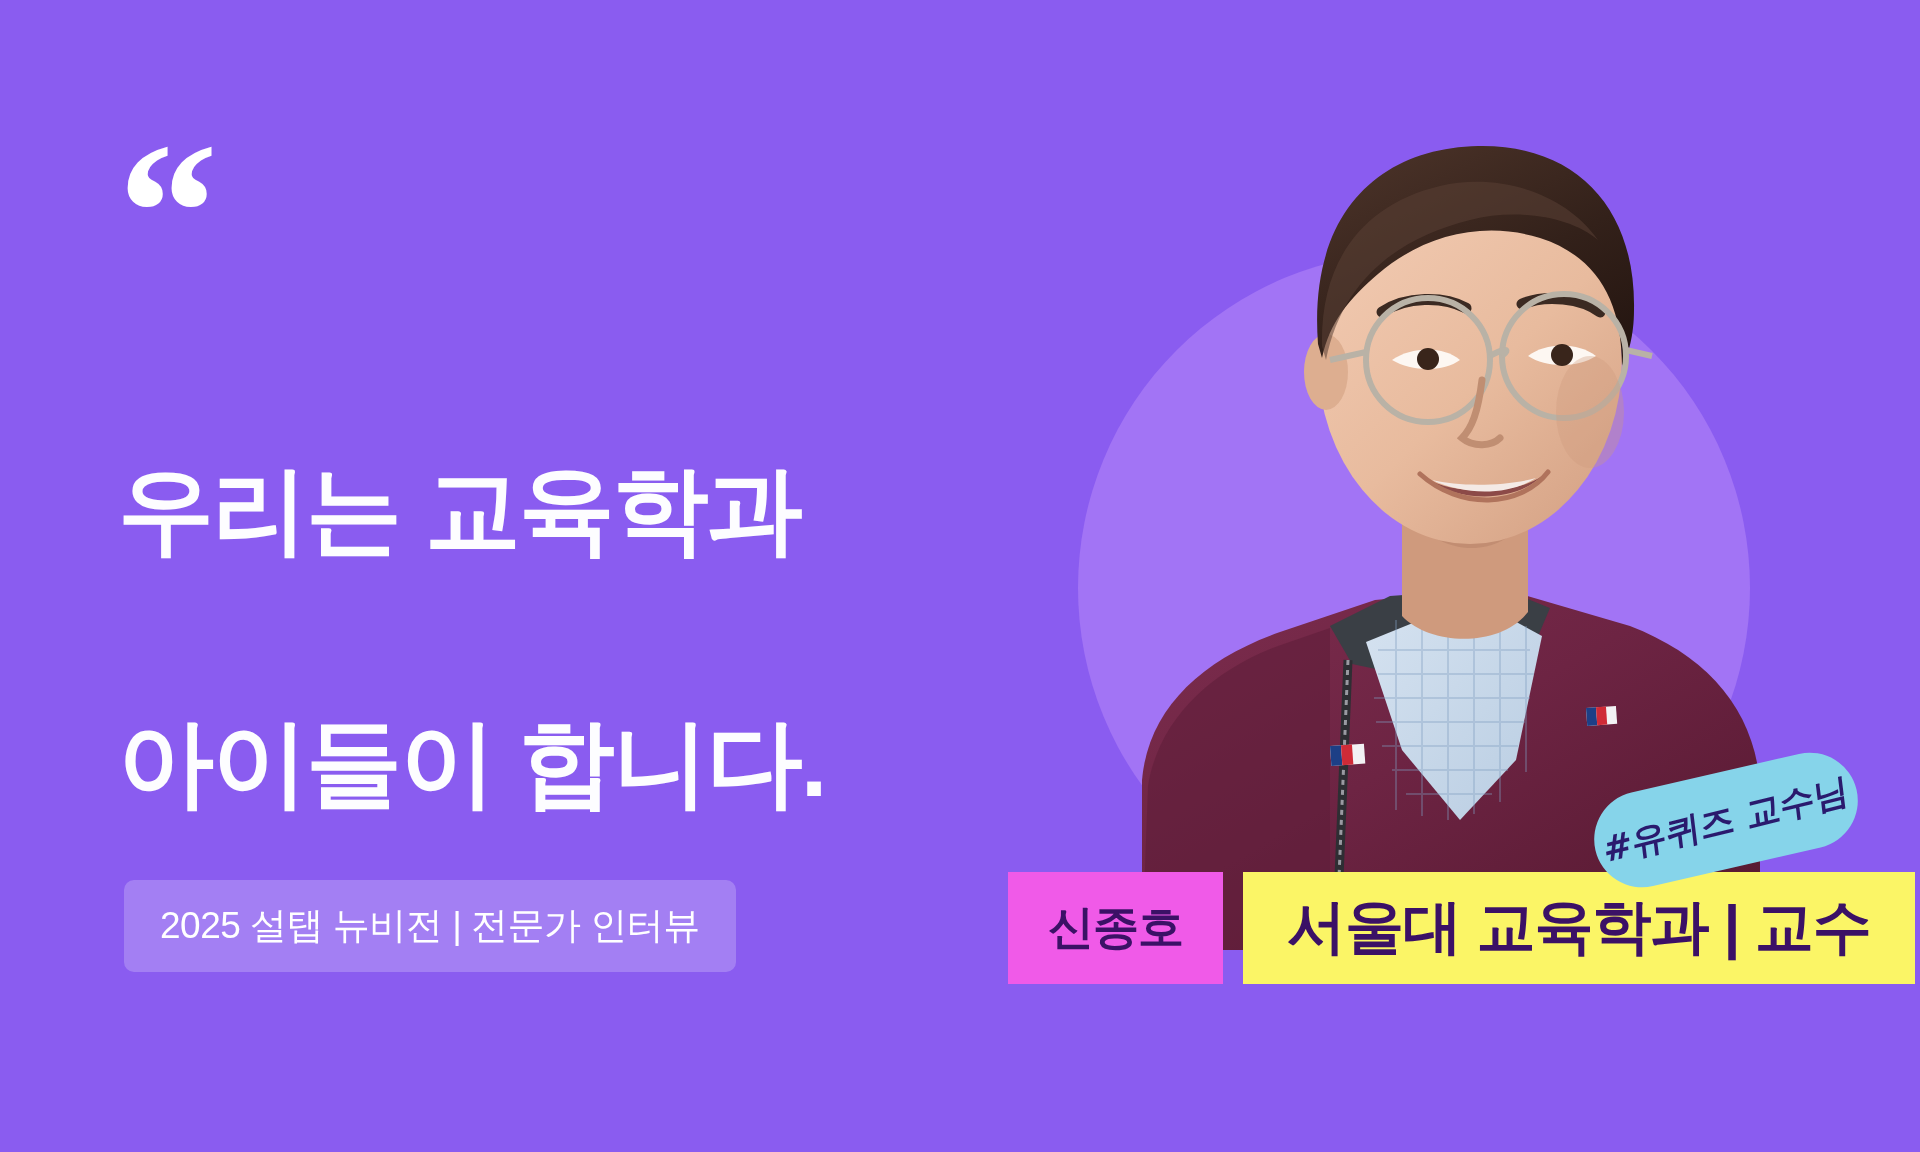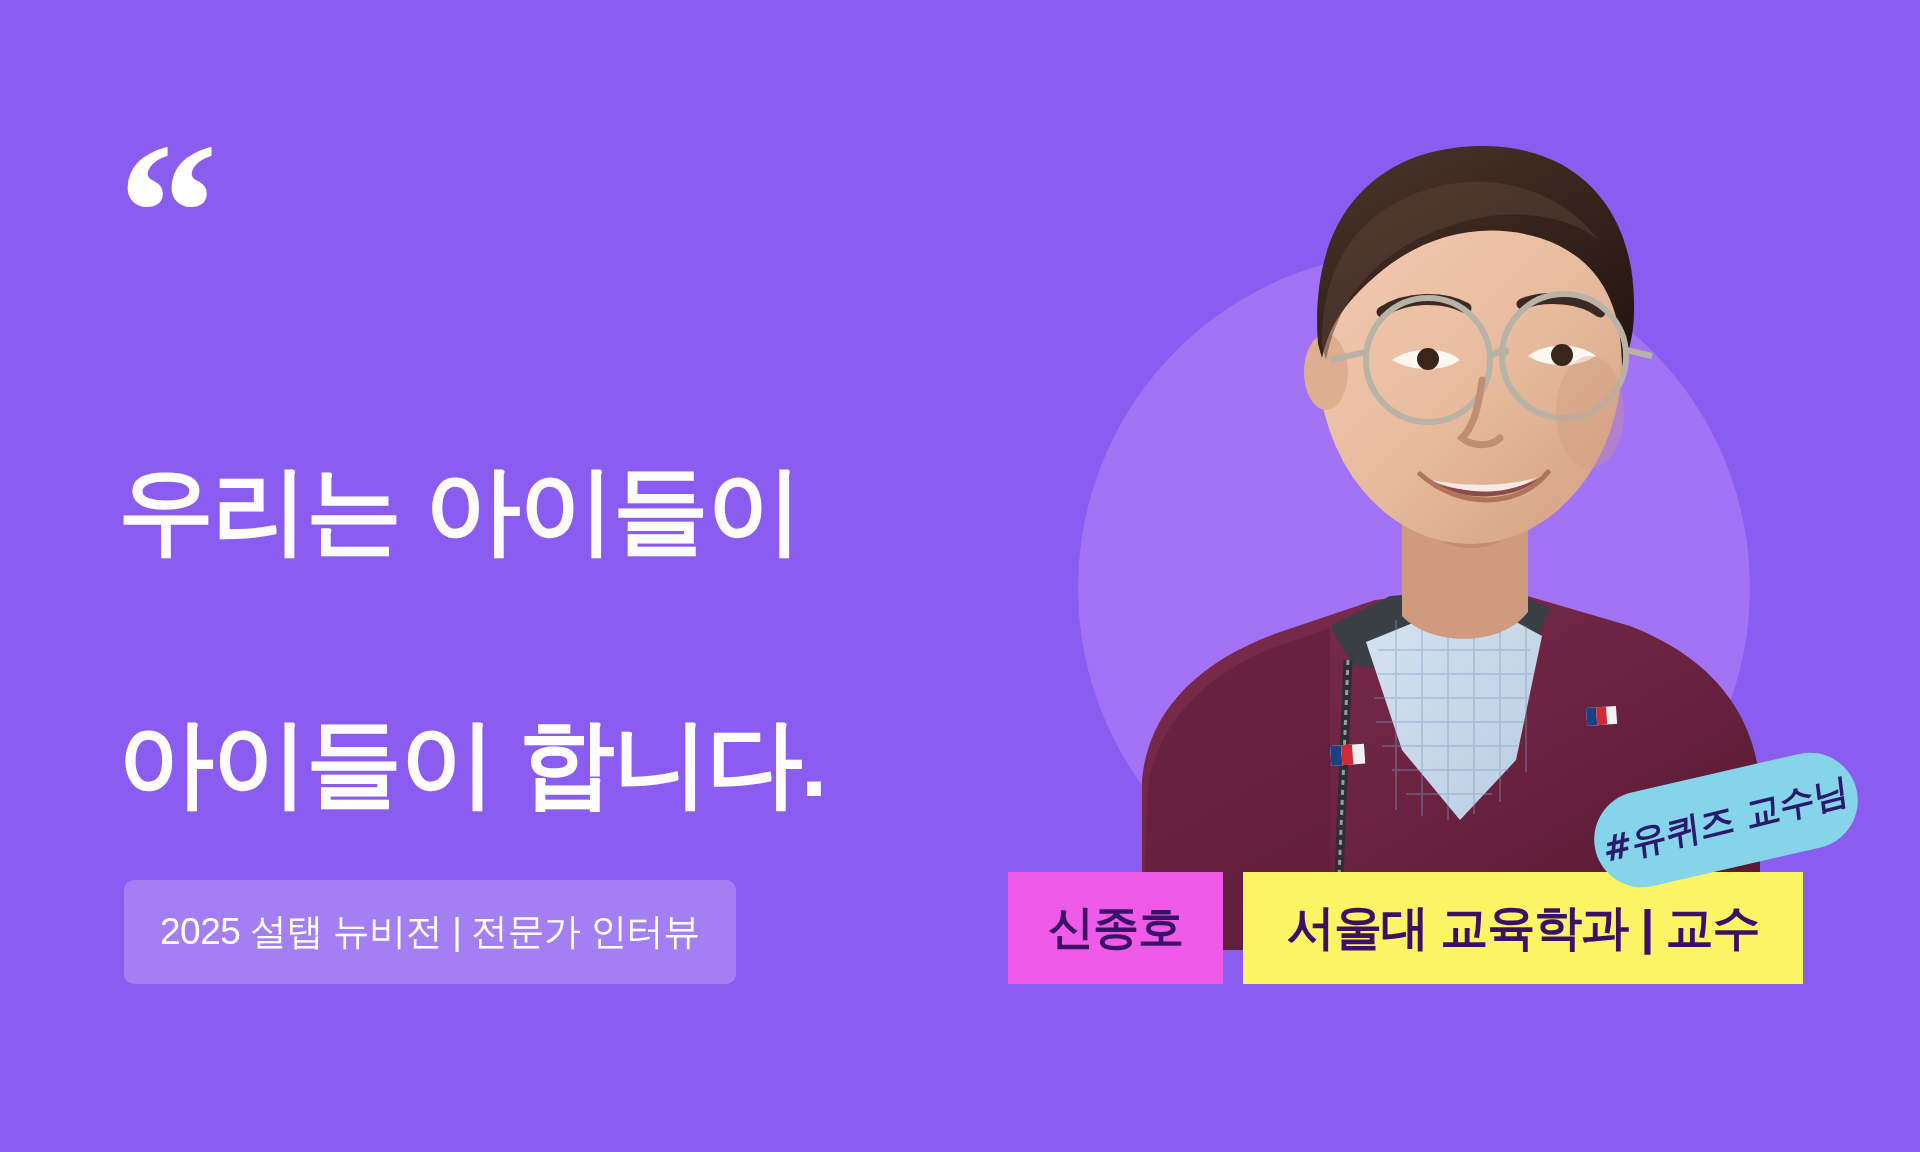--- a/index.html
+++ b/index.html
@@ -66,21 +66,21 @@
   }
   .headline .ln { display: block; }
 
   .subtitle-pill {
     position: absolute;
     left: 124px;
     top: 880px;
     display: inline-flex;
     align-items: center;
     height: 76px;
-    padding: 14px 36px;
+    padding: 8px 36px;
     border-radius: 10px;
     background: rgba(255,255,255,0.22);
     color: #ffffff;
     font-size: 37px;
     font-weight: 500;
     letter-spacing: -0.5px;
     white-space: nowrap;
   }
 
   
@@ -116,21 +116,21 @@
     white-space: nowrap;
   }
   .badge-name {
     background: #f05ae8;
     padding: 0 40px;
     font-size: 46px;
   }
   .badge-title {
     background: #fbf566;
     padding: 0 44px;
-    font-size: 48px;
+    font-size: 59px;
   }
 
   
   .sticker {
     position: absolute;
     left: 1592px;
     top: 772px;
     width: 268px;
     height: 96px;
     background: #86d4ea;
@@ -250,21 +250,21 @@
 
         <ellipse cx="560" cy="352" rx="34" ry="56" fill="#cf9a7d" opacity="0.35"></ellipse>
       </g>
     </svg>
   </div>
 
   <div class="left-col">
     <div class="quote-mark">“</div>
 
     <div class="headline">
-      <span class="ln">우리는 아이들이</span>
+      <span class="ln">우리는 교육학과</span>
       <span class="ln">아이들이 합니다.</span>
     </div>
 
     <div class="subtitle-pill">2025 설탭 뉴비전 | 전문가 인터뷰</div>
   </div>
 
   <div class="badge-row">
     <div class="badge badge-name">신종호</div>
     <div class="badge badge-title">서울대 교육학과 | 교수</div>
   </div>

